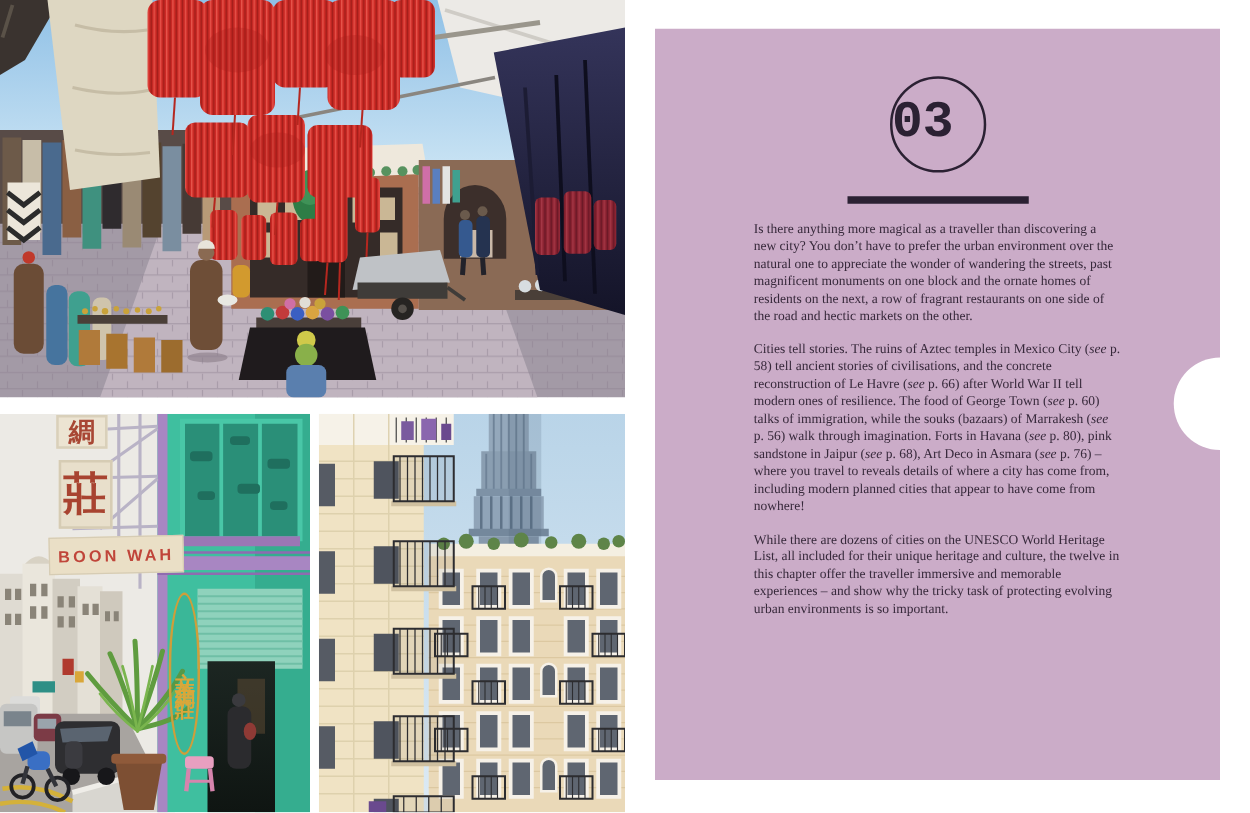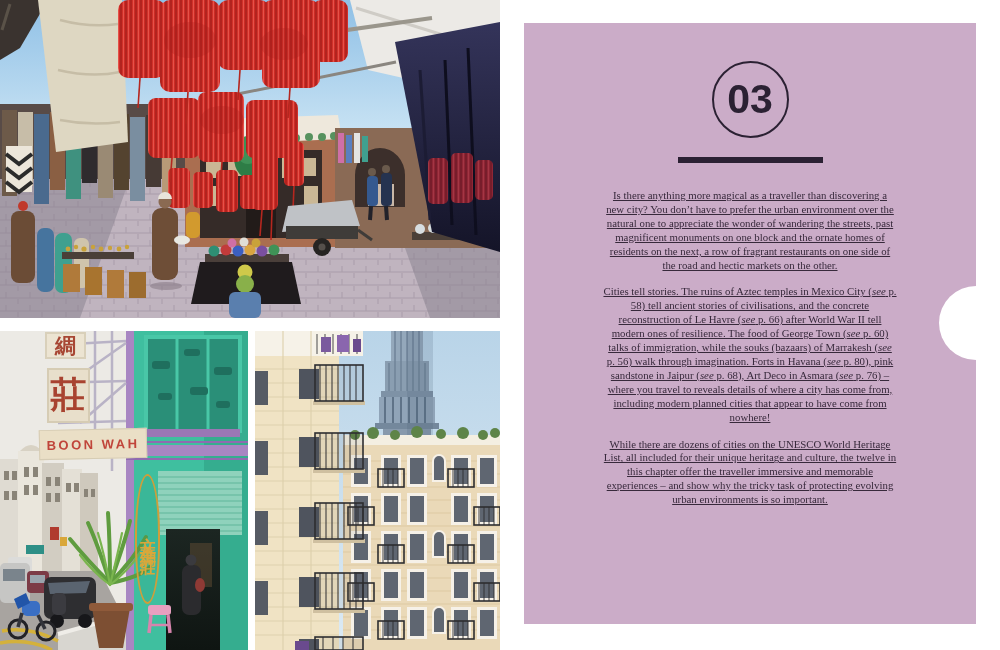--- a/index.html
+++ b/index.html
@@ -8,27 +8,27 @@
   .photo{position:absolute;overflow:hidden;}
   .photo svg{display:block;}
   .photo-top{left:0;top:0;width:500px;height:318px;}
   .photo-bl{left:0;top:331px;width:248px;height:319px;}
   .photo-br{left:255px;top:331px;width:245px;height:319px;}
 
   .panel{position:absolute;left:524px;top:23px;width:452px;height:601px;background:#cbacc8;}
   .notch{position:absolute;right:-37px;top:263px;width:74px;height:74px;border-radius:50%;background:#ffffff;}
 
   .badge{width:73px;height:73px;border:2.4px solid #2b2133;border-radius:50%;
-         margin:38px auto 0 auto;display:flex;align-items:center;justify-content:center;
-         font-family:Liberation Sans, sans-serif;font-weight:bold;font-size:41px;color:#2b2133;line-height:1;}
+         margin:38px auto 0 auto;display:flex;align-items:center;
+         font-family:Liberation Mono, monospace;font-weight:bold;font-size:41px;color:#2b2133;line-height:1;}
   .title{margin:17px 0 0 0;text-align:center;font-family:"DejaVu Serif", serif;font-weight:bold;
          font-size:36px;line-height:1.12;color:#2b2133;letter-spacing:-0.5px;}
   .rule{width:145px;height:6px;background:#2b2133;margin:19px auto 0 auto;}
-  .bodytext{width:294px;margin:26px auto 0 auto;font-size:10.8px;line-height:13.9px;
-            color:#37293b;text-align:center;text-decoration:underline;}
+  .bodytext{width:294px;margin:14px auto 0 auto;font-size:10.8px;line-height:13.9px;
+            color:#37293b;text-align:left;}
   .bodytext p{margin:0 0 13px 0;}
   .bodytext i{font-style:italic;}
 
   
   .sign{position:absolute;display:flex;align-items:center;justify-content:center;box-sizing:border-box;}
   .sign-top{left:45px;top:1px;width:41px;height:27px;background:#ece4d2;border:2px solid #d9d0ba;
             color:#a84734;font-family:"DejaVu Sans", sans-serif;font-weight:bold;font-size:21px;}
   .sign-mid{left:47px;top:37px;width:43px;height:55px;background:#e8dfcb;border:2px solid #d6ccb4;
             color:#a84330;font-family:"DejaVu Sans", sans-serif;font-weight:bold;font-size:36px;}
   .sign-bw{left:39px;top:98px;width:108px;height:30px;background:#eadfc6;border:1px solid #d6ccb4;

